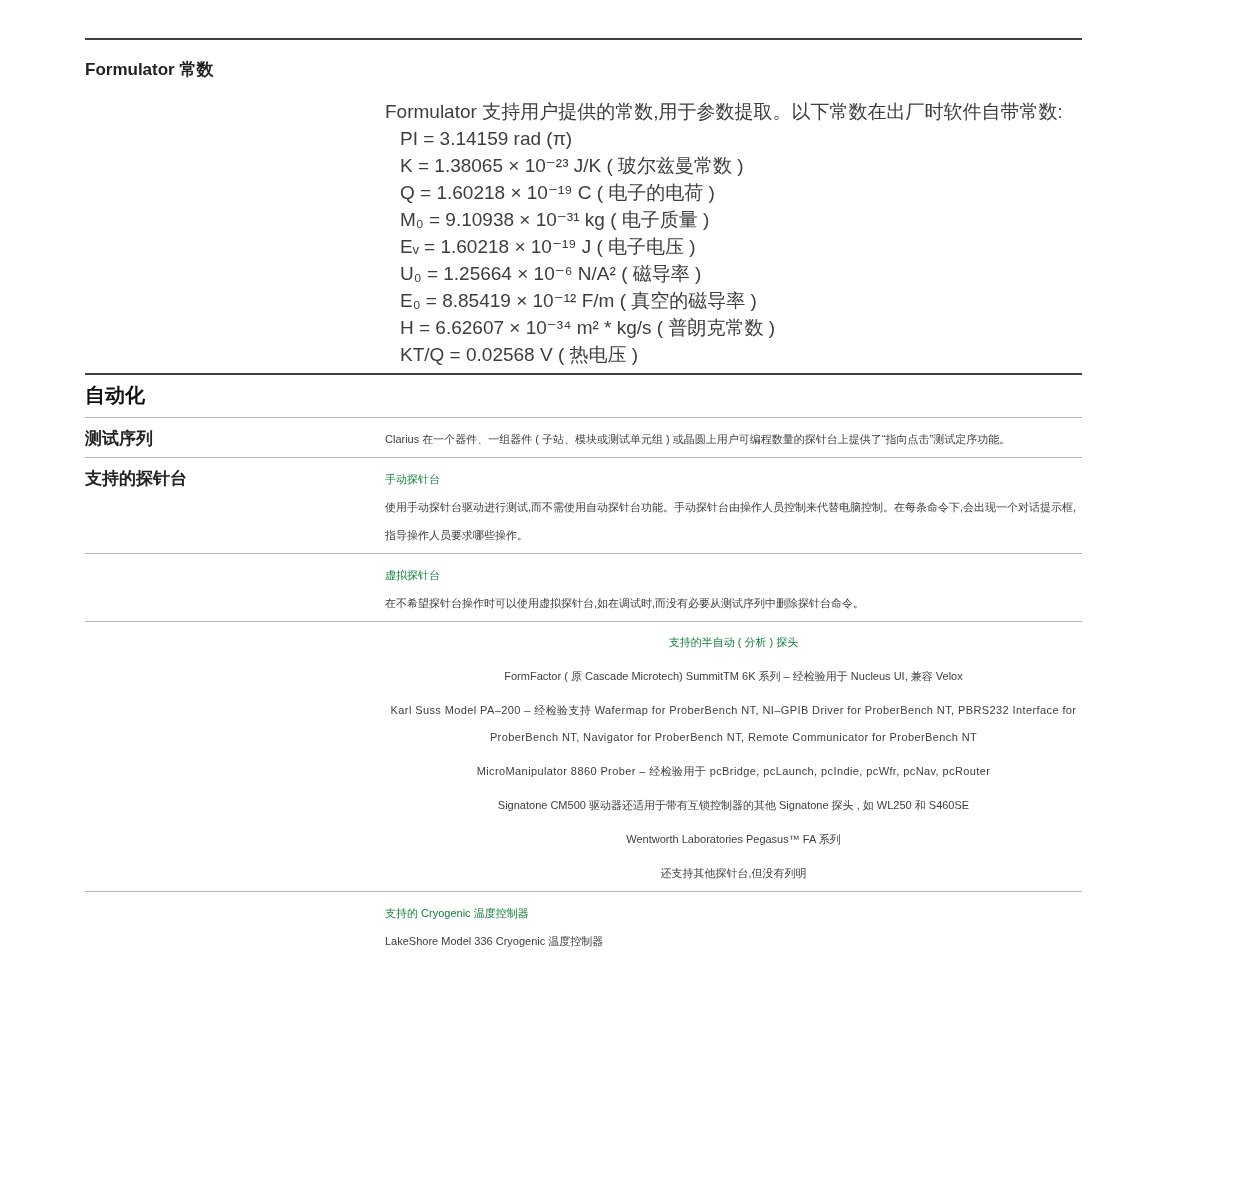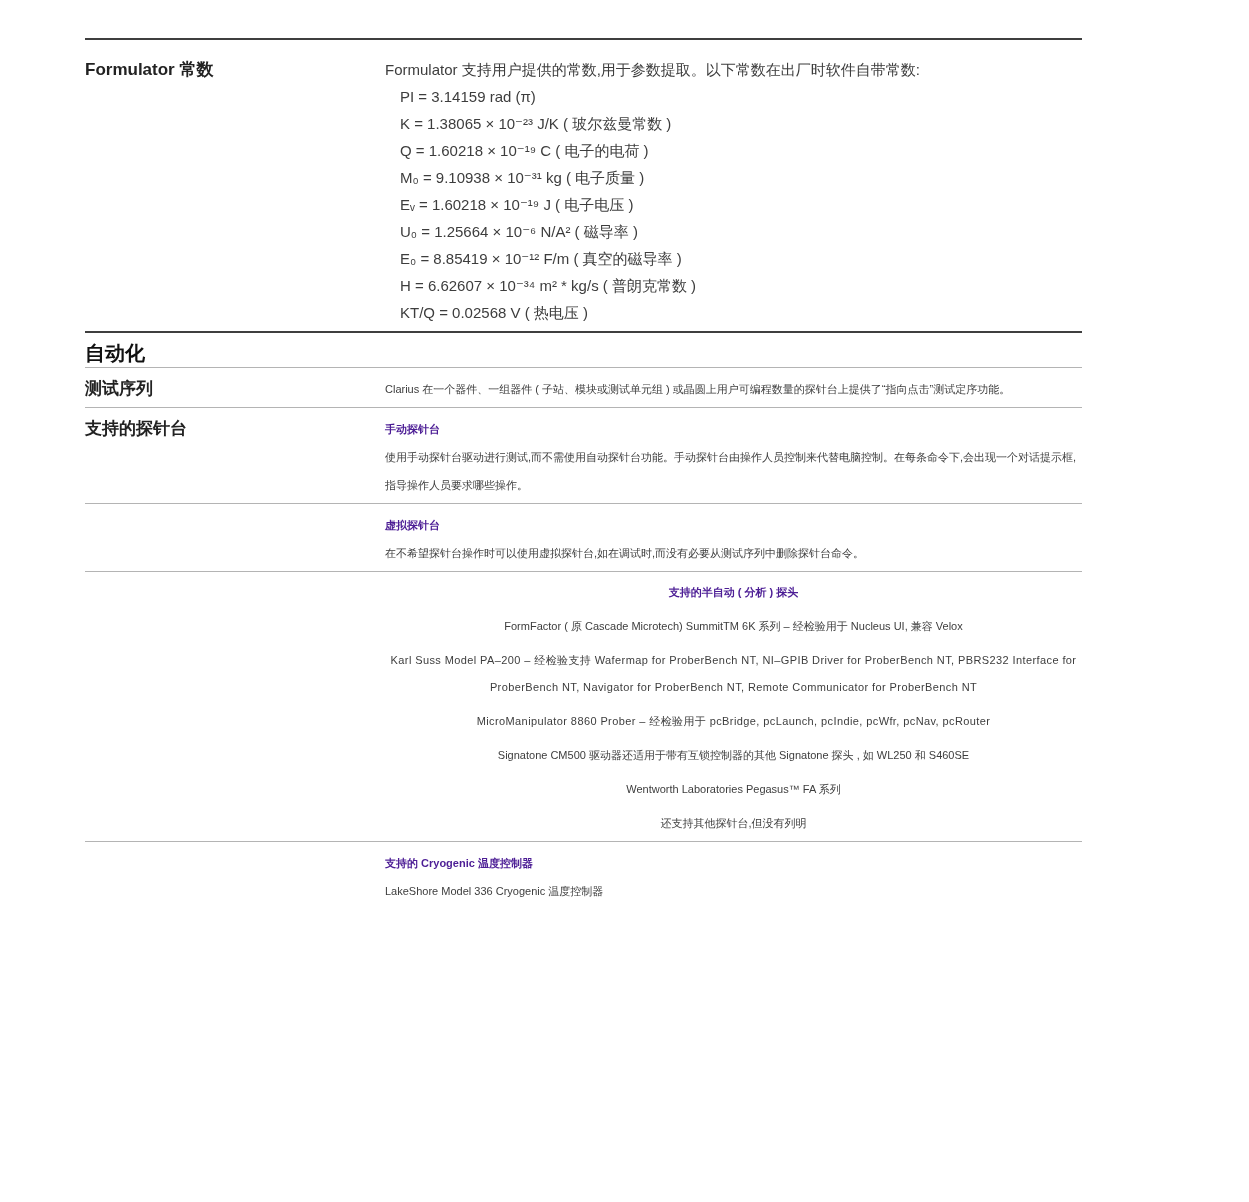--- a/index.html
+++ b/index.html
@@ -35,39 +35,39 @@
     padding-right: 20px;
   }
   .value-col {
     font-size: 11px;
     line-height: 28px;
   }
   .value-col p { margin: 0; }
 
   
   .row-formulator { padding: 16px 0 5px 0; }
-  .row-formulator .value-col { font-size: 15px; line-height: 27px; }
+  .row-formulator .value-col { font-size: 19px; line-height: 27px; margin-top: 42px; }
   .constants { padding-left: 15px; }
   .constant-line { white-space: nowrap; }
 
   
   .section-heading {
     margin: 0;
     border-top: 2px solid #3f3f3f;
     border-bottom: 1px solid #b4b4b4;
     font-size: 20px;
     line-height: 28px;
-    padding: 6px 0 0 0;
+    padding: 6px 0 8px 0;
     color: #111111;
     font-weight: bold;
   }
 
   .sub-title {
-    font-weight: bold;
-    color: #4c1d95;
+    font-weight: normal;
+    color: #15803d;
   }
 
   
   .semiauto-list p {
     line-height: 27px;
     margin: 0 0 7px 0;
     text-align: center;
   }
   .semiauto-list p:last-child { margin-bottom: 0; }
   .justify {

